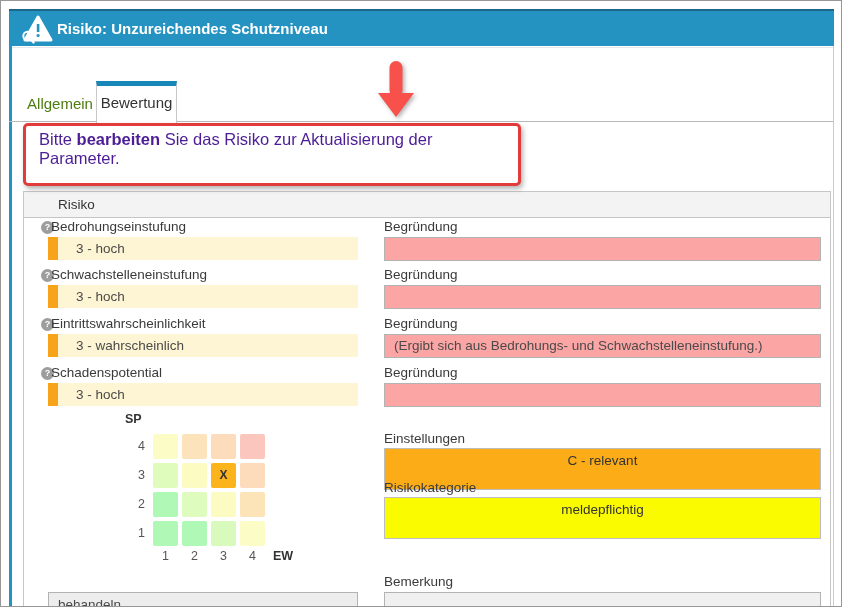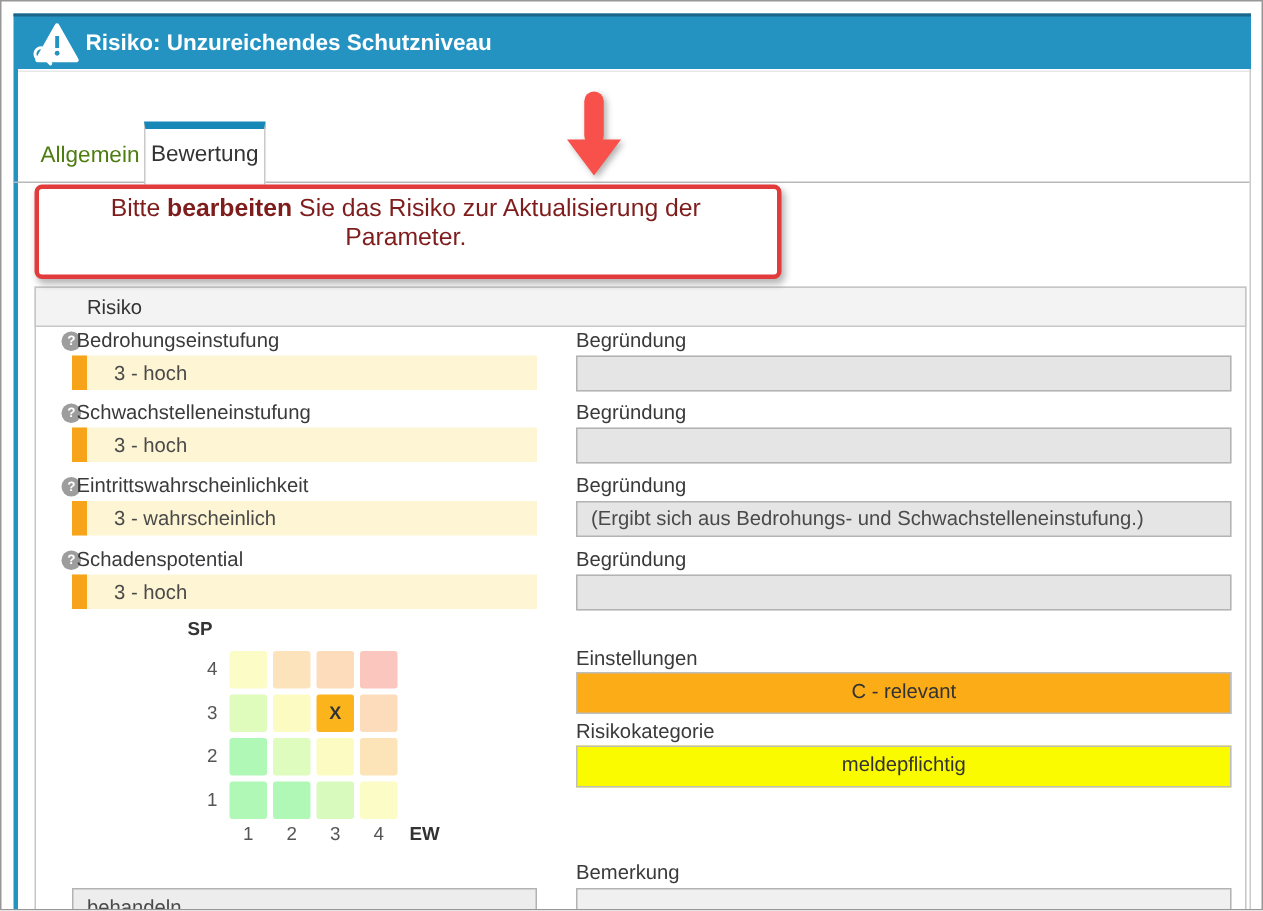--- a/index.html
+++ b/index.html
@@ -22,60 +22,60 @@
              text-align:center;font-size:15px;color:#4d7c0f;z-index:2;}
   .tab-active{position:absolute;left:95px;top:80px;width:81px;height:42px;background:#fff;
               box-sizing:border-box;border:1px solid #c9c9c9;border-bottom:none;border-top:5px solid #1787b8;
               text-align:center;font-size:15px;color:#333;line-height:34px;z-index:2;}
 
   
   .warnbox{position:absolute;left:22px;top:122px;width:498px;height:63px;box-sizing:border-box;
            border:3px solid #e23b3b;border-radius:5px;background:#fff;z-index:5;
            box-shadow:2px 3px 5px rgba(90,90,90,.45);}
   .warn1{margin:8px 0 0 14px;font-size:12px;font-weight:600;color:#c2233c;}
-  .warn2{margin:4px 16px 0 13px;font-size:16.5px;color:#7f1d1d;text-align:center;}
+  .warn2{margin:4px 16px 0 13px;font-size:16.5px;color:#4c1d95;}
   .warn2 b{font-weight:bold;}
   .arrow{position:absolute;left:370px;top:57px;z-index:6;}
 
   
   .fieldset{position:absolute;left:22px;top:190px;width:808px;height:440px;box-sizing:border-box;
             border:1px solid #c6c6c6;z-index:0;}
   .fs-header{position:absolute;left:22px;top:190px;width:808px;height:27px;box-sizing:border-box;
              background:#f3f3f3;border:1px solid #c6c6c6;line-height:26px;padding-left:34px;
              font-size:13.5px;color:#333;z-index:1;}
 
   
   .lbl{position:absolute;left:50px;font-size:13.5px;color:#3a3a3a;z-index:2;}
   .rlbl{position:absolute;left:383px;font-size:13.5px;color:#3a3a3a;z-index:2;}
   .w400{font-weight:400;} .w700{font-weight:400;}
   .help{position:absolute;left:40px;width:13px;height:13px;border-radius:50%;background:#9d9d9d;
         color:#fff;font-size:9px;font-weight:bold;text-align:center;line-height:13px;z-index:2;}
   .val{position:absolute;left:47px;width:310px;height:23px;background:#fdf5d3;z-index:2;
        font-size:13.5px;color:#4a4a4a;line-height:24px;padding-left:28px;box-sizing:border-box;}
   .val::before{content:"";position:absolute;left:0;top:0;bottom:0;width:10px;background:#f8a41b;}
-  .inp{position:absolute;left:383px;width:437px;height:24px;background:#e5e5e5;z-index:2;
+  .inp{position:absolute;left:383px;width:437px;height:24px;background:#fca5a5;z-index:2;
        box-sizing:border-box;border:1px solid #b3b3b3;font-size:13.5px;color:#4a4a4a;
        line-height:22px;padding-left:9px;}
   .lt0{top:218px}.lt1{top:266px}.lt2{top:315px}.lt3{top:364px}
   .ht0{top:220px}.ht1{top:268px}.ht2{top:317px}.ht3{top:366px}
   .ft0{top:236px}.ft1{top:284px}.ft2{top:333px}.ft3{top:382px}
 
   
   .axis{position:absolute;font-size:12.5px;font-weight:bold;color:#333;z-index:2;}
   .m-rows{position:absolute;left:130px;top:433px;z-index:2;}
   .m-rows div{position:absolute;width:14px;height:25px;line-height:25px;text-align:right;
               font-size:12.5px;color:#555;}
   .m-grid{position:absolute;left:152px;top:433px;z-index:2;}
   .m-grid div{position:absolute;width:25px;height:25px;border-radius:2px;font-size:12px;
               font-weight:bold;color:#333;text-align:center;line-height:25px;}
   .m-cols{position:absolute;left:152px;top:548px;z-index:2;}
   .m-cols div{position:absolute;width:25px;text-align:center;font-size:12.5px;color:#555;}
 
   
-  .bar{position:absolute;left:383px;width:437px;height:28px;box-sizing:border-box;z-index:2;
+  .bar{position:absolute;left:383px;width:437px;height:42px;box-sizing:border-box;z-index:2;
        border:1px solid #bdbdbd;text-align:center;line-height:23px;font-size:13.5px;color:#333;}
 
   
   .treat-field{position:absolute;left:47px;top:591px;width:310px;height:26px;background:#ededed;
                box-sizing:border-box;border:1px solid #b3b3b3;font-size:13.5px;color:#4a4a4a;
                line-height:24px;padding-left:9px;z-index:2;}
   .remark-field{position:absolute;left:383px;top:591px;width:437px;height:26px;background:#f0f0f0;
                 box-sizing:border-box;border:1px solid #b3b3b3;z-index:2;}
 </style>
 </head>

